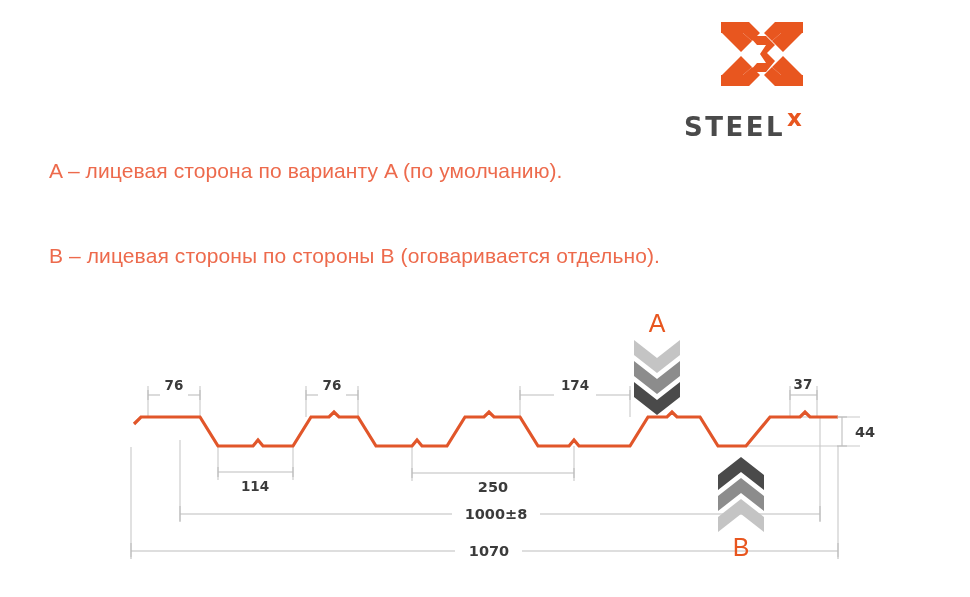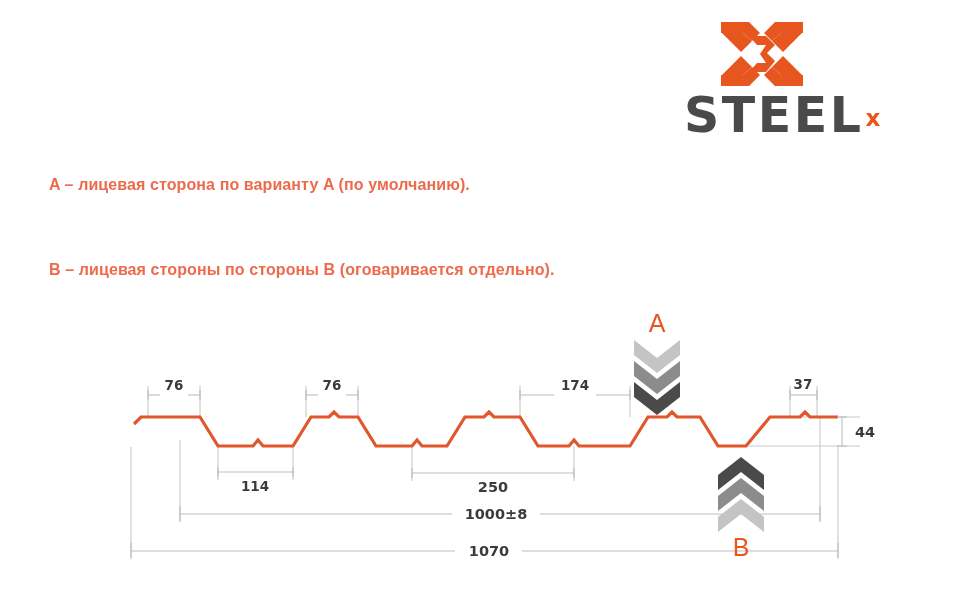--- a/index.html
+++ b/index.html
@@ -36,46 +36,45 @@
     left: 0px;
     top: 80px;
     width: 224px;
     height: 42px;
     display: flex;
     align-items: flex-end;
   }
   #logo-word-text {
     font-family: "DejaVu Sans", sans-serif;
     font-weight: 700;
-    font-size: 49px;
+    font-size: 26px;
     letter-spacing: 2.5px;
     color: #4a4a4a;
     line-height: 1;
   }
   #logo-word-x {
     font-family: "DejaVu Sans", sans-serif;
     font-weight: 700;
     font-size: 23px;
     color: #e8561f;
     line-height: 1;
     margin-left: 2px;
     margin-bottom: 10px;
   }
 
   
   .note-line {
     position: absolute;
     left: 49px;
     color: #ed6a4c;
     font-family: "Liberation Sans", sans-serif;
-    font-size: 16px;
-    font-weight: 700;
+    font-size: 21px;
+    font-weight: 400;
     letter-spacing: 0.1px;
     white-space: nowrap;
-    margin-top: 17px;
   }
   #note-a { top: 159px; }
   #note-b { top: 244px; }
 
   
   #drawing {
     position: absolute;
     left: 0;
     top: 0;
     width: 970px;

